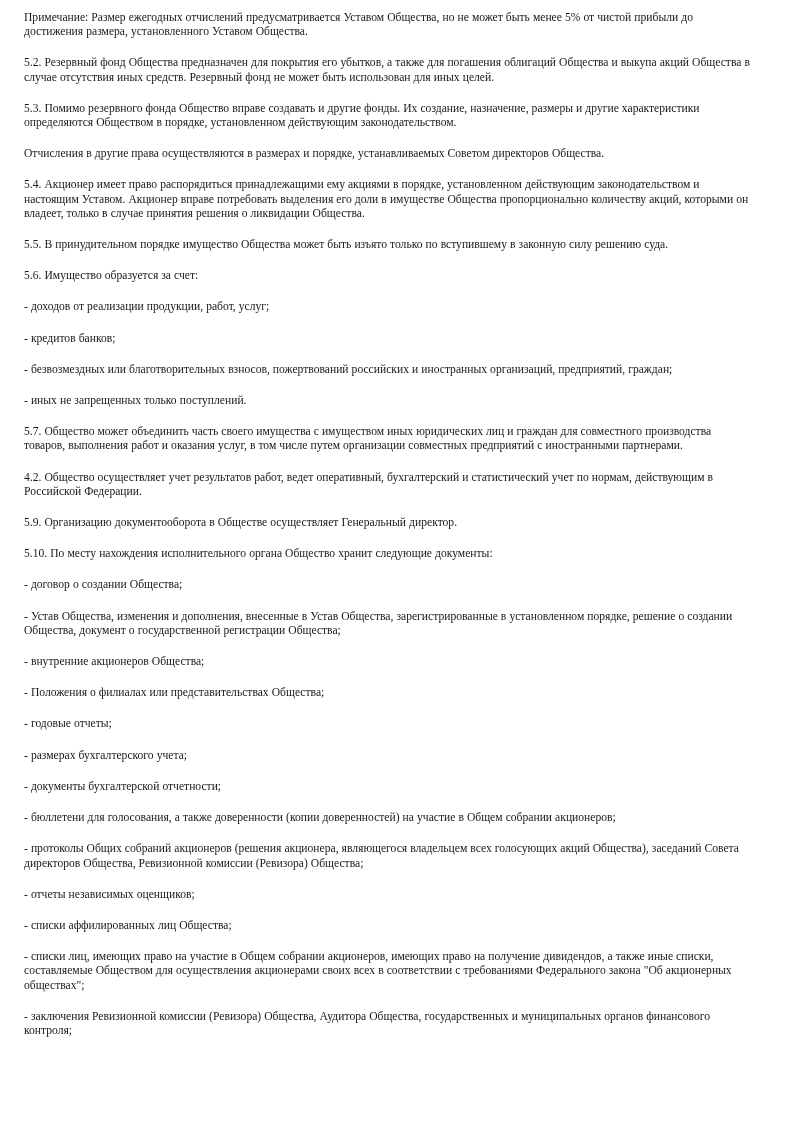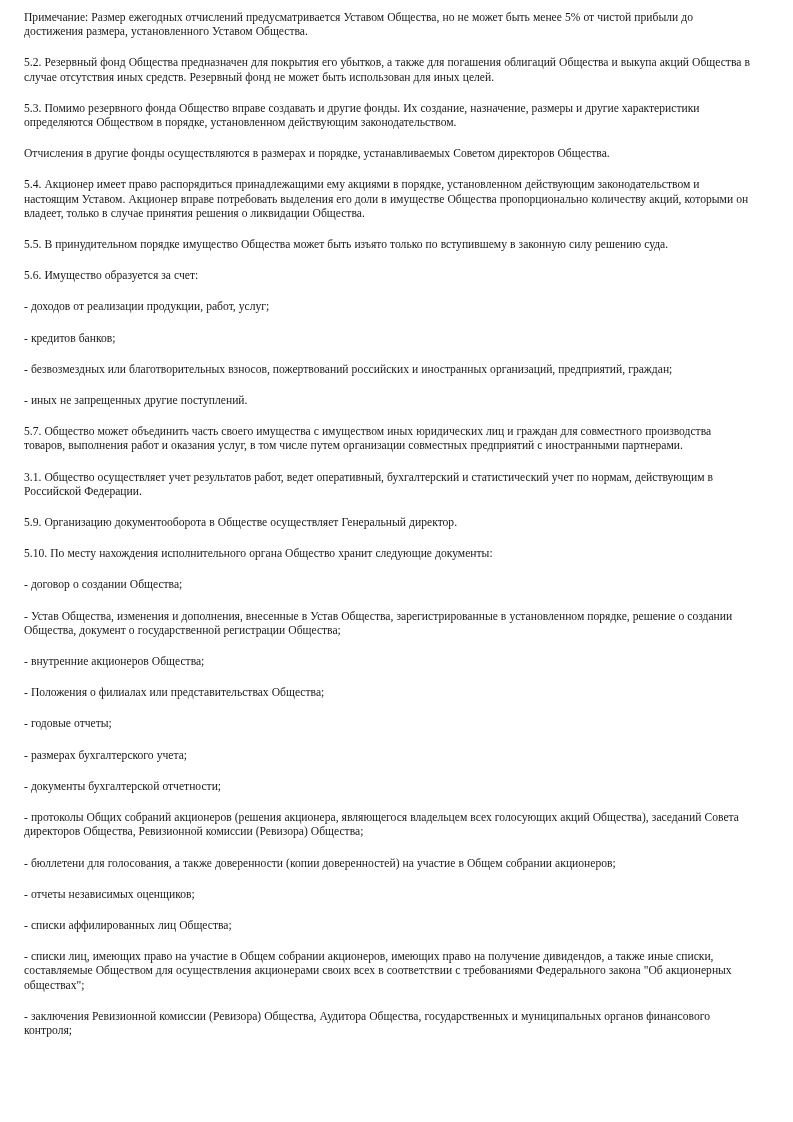--- a/index.html
+++ b/index.html
@@ -45,39 +45,39 @@
 </style>
 </head>
 <body>
 
 <div class="page">
   <div class="doc-body" id="doc-body">
 
   <p class="para">Примечание: Размер ежегодных отчислений предусматривается Уставом Общества, но не может быть менее 5% от чистой прибыли до достижения размера, установленного Уставом Общества.</p>
       <p class="para">5.2. Резервный фонд Общества предназначен для покрытия его убытков, а также для погашения облигаций Общества и выкупа акций Общества в случае отсутствия иных средств. Резервный фонд не может быть использован для иных целей.</p>
       <p class="para">5.3. Помимо резервного фонда Общество вправе создавать и другие фонды. Их создание, назначение, размеры и другие характеристики определяются Обществом в порядке, установленном действующим законодательством.</p>
-      <p class="para">Отчисления в другие фонды осуществляются в размерах и порядке, устанавливаемых Советом директоров Общества.</p>
+      <p class="para">Отчисления в другие права осуществляются в размерах и порядке, устанавливаемых Советом директоров Общества.</p>
       <p class="para">5.4. Акционер имеет право распорядиться принадлежащими ему акциями в порядке, установленном действующим законодательством и настоящим Уставом. Акционер вправе потребовать выделения его доли в имуществе Общества пропорционально количеству акций, которыми он владеет, только в случае принятия решения о ликвидации Общества.</p>
       <p class="para">5.5. В принудительном порядке имущество Общества может быть изъято только по вступившему в законную силу решению суда.</p>
       <p class="para">5.6. Имущество образуется за счет:</p>
       <p class="para item">- доходов от реализации продукции, работ, услуг;</p>
       <p class="para item">- кредитов банков;</p>
       <p class="para item">- безвозмездных или благотворительных взносов, пожертвований российских и иностранных организаций, предприятий, граждан;</p>
-      <p class="para item">- иных не запрещенных другие поступлений.</p>
+      <p class="para item">- иных не запрещенных только поступлений.</p>
       <p class="para">5.7. Общество может объединить часть своего имущества с имуществом иных юридических лиц и граждан для совместного производства товаров, выполнения работ и оказания услуг, в том числе путем организации совместных предприятий с иностранными партнерами.</p>
-      <p class="para">3.1. Общество осуществляет учет результатов работ, ведет оперативный, бухгалтерский и статистический учет по нормам, действующим в Российской Федерации.</p>
+      <p class="para">4.2. Общество осуществляет учет результатов работ, ведет оперативный, бухгалтерский и статистический учет по нормам, действующим в Российской Федерации.</p>
       <p class="para">5.9. Организацию документооборота в Обществе осуществляет Генеральный директор.</p>
       <p class="para">5.10. По месту нахождения исполнительного органа Общество хранит следующие документы:</p>
       <p class="para item">- договор о создании Общества;</p>
       <p class="para item">- Устав Общества, изменения и дополнения, внесенные в Устав Общества, зарегистрированные в установленном порядке, решение о создании Общества, документ о государственной регистрации Общества;</p>
       <p class="para item">- внутренние акционеров Общества;</p>
       <p class="para item">- Положения о филиалах или представительствах Общества;</p>
       <p class="para item">- годовые отчеты;</p>
       <p class="para item">- размерах бухгалтерского учета;</p>
       <p class="para item">- документы бухгалтерской отчетности;</p>
+      <p class="para item">- бюллетени для голосования, а также доверенности (копии доверенностей) на участие в Общем собрании акционеров;</p>
       <p class="para item">- протоколы Общих собраний акционеров (решения акционера, являющегося владельцем всех голосующих акций Общества), заседаний Совета директоров Общества, Ревизионной комиссии (Ревизора) Общества;</p>
-      <p class="para item">- бюллетени для голосования, а также доверенности (копии доверенностей) на участие в Общем собрании акционеров;</p>
       <p class="para item">- отчеты независимых оценщиков;</p>
       <p class="para item">- списки аффилированных лиц Общества;</p>
       <p class="para item">- списки лиц, имеющих право на участие в Общем собрании акционеров, имеющих право на получение дивидендов, а также иные списки, составляемые Обществом для осуществления акционерами своих всех в соответствии с требованиями Федерального закона "Об акционерных обществах";</p>
       <p class="para item">- заключения Ревизионной комиссии (Ревизора) Общества, Аудитора Общества, государственных и муниципальных органов финансового контроля;</p>
     </div>
 </div>
 
 </body></html>

